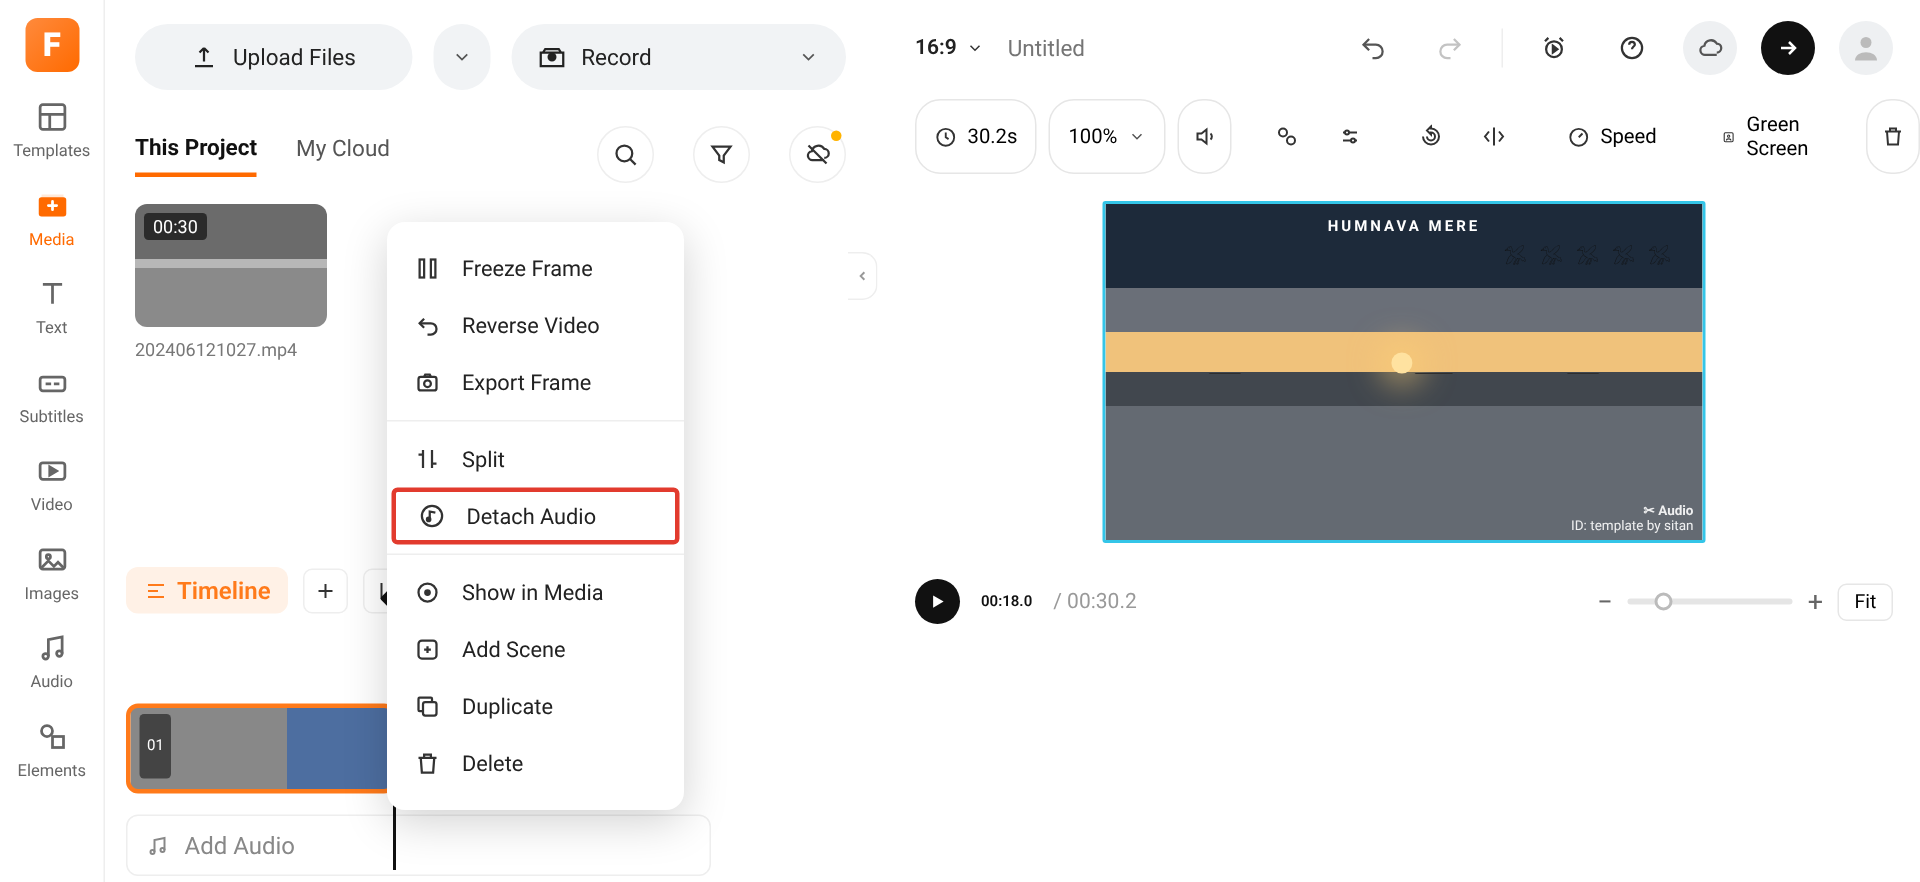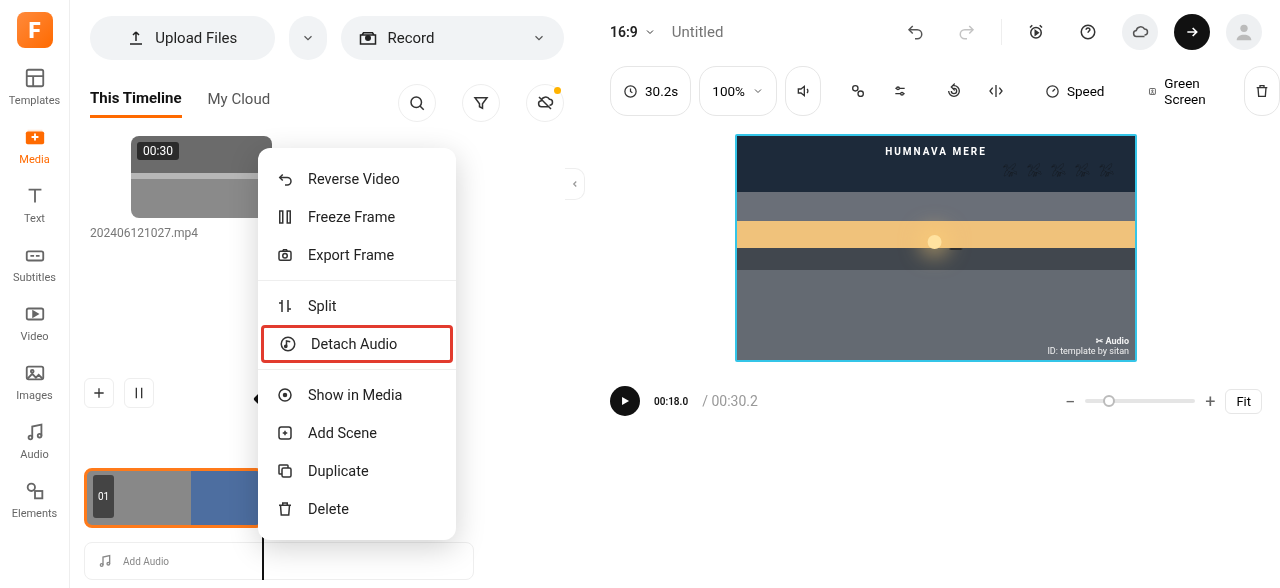--- a/index.html
+++ b/index.html
@@ -14,42 +14,42 @@
 .media-panel { position:absolute; left:70px; top:0; width:510px; height:378px; padding:16px 16px 0 20px; }
 .btn-row { display:flex; gap:14px; }
 .pill-btn { height:44px; border-radius:22px; background:#f1f3f5; border:none; display:flex;align-items:center;justify-content:center;gap:10px;color:#222;font-size:15px;cursor:pointer; }
 .upload-main { width:190px; } .upload-drop { width:40px; } .record-btn { width:228px; justify-content:space-between; padding:0 18px; }
 .tabs-row { display:flex;align-items:center;gap:26px;margin-top:24px; }
 .tab { font-size:15px;color:#555;cursor:pointer;padding-bottom:8px; }
 .tab.active { color:#111;font-weight:700;border-bottom:3px solid #ff6a00; }
 .tab-spacer { flex:1; }
 .icon-btn-sm { width:38px;height:38px;border-radius:19px;background:#fff;border:1px solid #eee;display:flex;align-items:center;justify-content:center;cursor:pointer; }
 .thumb-area { margin-top:14px; }
-.thumb { width:141px;height:82px;border-radius:8px;position:relative;overflow:hidden;background:linear-gradient(#6b6b6b 0 45%, #b7b7b7 45% 52%, #8a8a8a 52% 100%);margin-left:41px; }
+.thumb { width:128px;height:82px;border-radius:8px;position:relative;overflow:hidden;background:linear-gradient(#6b6b6b 0 45%, #b7b7b7 45% 52%, #8a8a8a 52% 100%); }
 .thumb-badge { position:absolute;top:6px;left:6px;background:rgba(0,0,0,.6);color:#fff;font-size:12px;padding:2px 6px;border-radius:3px; }
 .thumb-name { font-size:12px;color:#777;margin-top:8px; }
 
 .collapse-tab { position:absolute; left:565px; top:168px; width:20px;height:32px;background:#fff;border:1px solid #eee;border-left:none;border-radius:0 10px 10px 0;display:flex;align-items:center;justify-content:center;color:#aaa;font-size:12px;cursor:pointer; }
 
 .context-menu { position:absolute;left:258px;top:148px;width:198px;background:#fff;border-radius:12px;box-shadow:0 8px 30px rgba(0,0,0,.18);padding:12px 0;z-index:50; }
 .menu-item { display:flex;align-items:center;gap:14px;padding:10px 18px;font-size:14.5px;color:#222;cursor:pointer; }
 .menu-sep { height:1px;background:#eee;margin:6px 0; }
 .menu-highlight { border:3px solid #e23b2e;border-radius:4px;padding:7px 15px;margin:0 3px; }
 .menu-ico { width:18px;height:18px;display:flex;align-items:center;justify-content:center;color:#333; }
 
 .timeline-area { position:absolute;left:70px;top:370px;width:510px;padding:8px 14px 0 14px; }
 .tl-controls { display:flex;align-items:center;gap:10px; }
 .tl-btn { width:30px;height:30px;border-radius:6px;border:1px solid #eee;background:#fff;display:flex;align-items:center;justify-content:center;cursor:pointer; }
 .tl-label { background:#fff1e6;color:#ff7a1a;font-weight:600;border-radius:8px;padding:6px 12px;display:flex;align-items:center;gap:6px; }
 .scene-strip { margin-top:60px;display:flex;align-items:center; }
 .scene { width:180px;height:60px;border:3px solid #ff7a1a;border-radius:8px;position:relative;overflow:hidden;background:linear-gradient(90deg,#888 0 60%, #4d6ea0 60% 100%); }
 .scene-num { position:absolute;top:4px;left:6px;background:rgba(0,0,0,.5);color:#fff;font-size:10px;padding:16px 5px;border-radius:3px; }
 .playhead-marker { position:absolute; left:256px; top:392px; width:14px;height:14px; background:#111; border-radius:2px; transform:rotate(45deg); z-index:30;}
 .playhead-line { position:absolute; left:262px; top:400px; width:2px; height:180px; background:#111; z-index:30; }
-.add-audio-row { margin-top:14px;display:flex;align-items:center;gap:10px;color:#888;font-size:10px;border:1px solid #eee;border-radius:8px;padding:10px 12px;width:390px; }
+.add-audio-row { margin-top:14px;display:flex;align-items:center;gap:10px;color:#888;font-size:16px;border:1px solid #eee;border-radius:8px;padding:10px 12px;width:390px; }
 
 .preview-area { position:absolute;left:590px;top:0;width:690px;height:588px;padding:12px 18px 0 20px; }
 .top-bar { display:flex;align-items:center;gap:16px;height:40px; }
 .ratio-sel { font-weight:600;font-size:14px;color:#222;display:flex;align-items:center;gap:6px;cursor:pointer; }
 .title-input { color:#aaa;font-size:15px;border:none;outline:none;background:transparent;width:140px; }
 .bar-spacer { flex:1; }
 .circ { width:36px;height:36px;border-radius:18px;display:flex;align-items:center;justify-content:center;cursor:pointer; }
 .circ.grey { background:#eef0f2; } .circ.black { background:#111;color:#fff; }
 .toolbar2 { display:flex;align-items:center;gap:8px;margin-top:14px;flex-wrap:nowrap; }
 .pill2 { height:50px;border-radius:17px;border:1px solid #e6e6e6;background:#fff;display:flex;align-items:center;gap:7px;padding:0 12px;font-size:13.5px;cursor:pointer; }
@@ -176,21 +176,21 @@
           </svg>
         <span>Record</span>
       </span>
       <svg width="14" height="14" viewBox="0 0 24 24" fill="none" stroke="#555" stroke-width="2">
           <path d="M6 9l6 6 6-6"></path>
         </svg>
     </button>
   </div>
 
   <div class="tabs-row">
-    <div class="tab active">This Timeline</div>
+    <div class="tab active">This Project</div>
     <div class="tab">My Cloud</div>
     <div class="tab-spacer"></div>
     <div class="icon-btn-sm">
         <svg width="18" height="18" viewBox="0 0 24 24" fill="none" stroke="#333" stroke-width="2">
           <circle cx="11" cy="11" r="7"></circle>
           <path d="M21 21l-5-5"></path>
         </svg>
       </div>
     <div class="icon-btn-sm">
         <svg width="18" height="18" viewBox="0 0 24 24" fill="none" stroke="#333" stroke-width="2">
@@ -216,34 +216,34 @@
 <div class="collapse-tab">
   <svg width="10" height="10" viewBox="0 0 24 24" fill="none" stroke="#999" stroke-width="3">
       <path d="M15 6l-6 6 6 6"></path>
     </svg>
 </div>
 
 <div class="context-menu">
   <div class="menu-item">
       <span class="menu-ico">
         <svg width="18" height="18" viewBox="0 0 24 24" fill="none" stroke="currentColor" stroke-width="2">
+          <rect x="5" y="4" width="4" height="16"></rect>
+          <rect x="15" y="4" width="4" height="16"></rect>
+        </svg>
+      </span>
+      <span>Freeze Frame</span>
+    </div>
+  <div class="menu-item">
+      <span class="menu-ico">
+        <svg width="18" height="18" viewBox="0 0 24 24" fill="none" stroke="currentColor" stroke-width="2">
           <path d="M9 14l-4-4 4-4"></path>
           <path d="M5 10h10a5 5 0 010 10h-3"></path>
         </svg>
       </span>
       <span>Reverse Video</span>
-    </div>
-  <div class="menu-item">
-      <span class="menu-ico">
-        <svg width="18" height="18" viewBox="0 0 24 24" fill="none" stroke="currentColor" stroke-width="2">
-          <rect x="5" y="4" width="4" height="16"></rect>
-          <rect x="15" y="4" width="4" height="16"></rect>
-        </svg>
-      </span>
-      <span>Freeze Frame</span>
     </div>
   <div class="menu-item">
       <span class="menu-ico">
         <svg width="18" height="18" viewBox="0 0 24 24" fill="none" stroke="currentColor" stroke-width="2">
           <rect x="4" y="7" width="16" height="12" rx="2"></rect>
           <circle cx="12" cy="13" r="3"></circle>
           <path d="M9 7l1-2h4l1 2"></path>
         </svg>
       </span>
       <span>Export Frame</span>
@@ -300,20 +300,26 @@
         <svg width="18" height="18" viewBox="0 0 24 24" fill="none" stroke="currentColor" stroke-width="2">
           <path d="M4 7h16M9 7V4h6v3M6 7l1 13h10l1-13"></path>
         </svg>
       </span>
       <span>Delete</span>
     </div>
 </div>
 
 <div class="timeline-area">
   <div class="tl-controls">
+    <div class="tl-label">
+      <svg width="16" height="16" viewBox="0 0 24 24" fill="none" stroke="#ff7a1a" stroke-width="2">
+          <path d="M4 6h16M4 12h10M4 18h16"></path>
+        </svg>
+      <span>Timeline</span>
+    </div>
     <div class="tl-btn">
         <svg width="16" height="16" viewBox="0 0 24 24" fill="none" stroke="#333" stroke-width="2">
           <path d="M12 5v14M5 12h14"></path>
         </svg>
       </div>
     <div class="tl-btn">
         <svg width="16" height="16" viewBox="0 0 24 24" fill="none" stroke="#333" stroke-width="2">
           <path d="M8 4v16M16 4v16"></path>
         </svg>
       </div>

